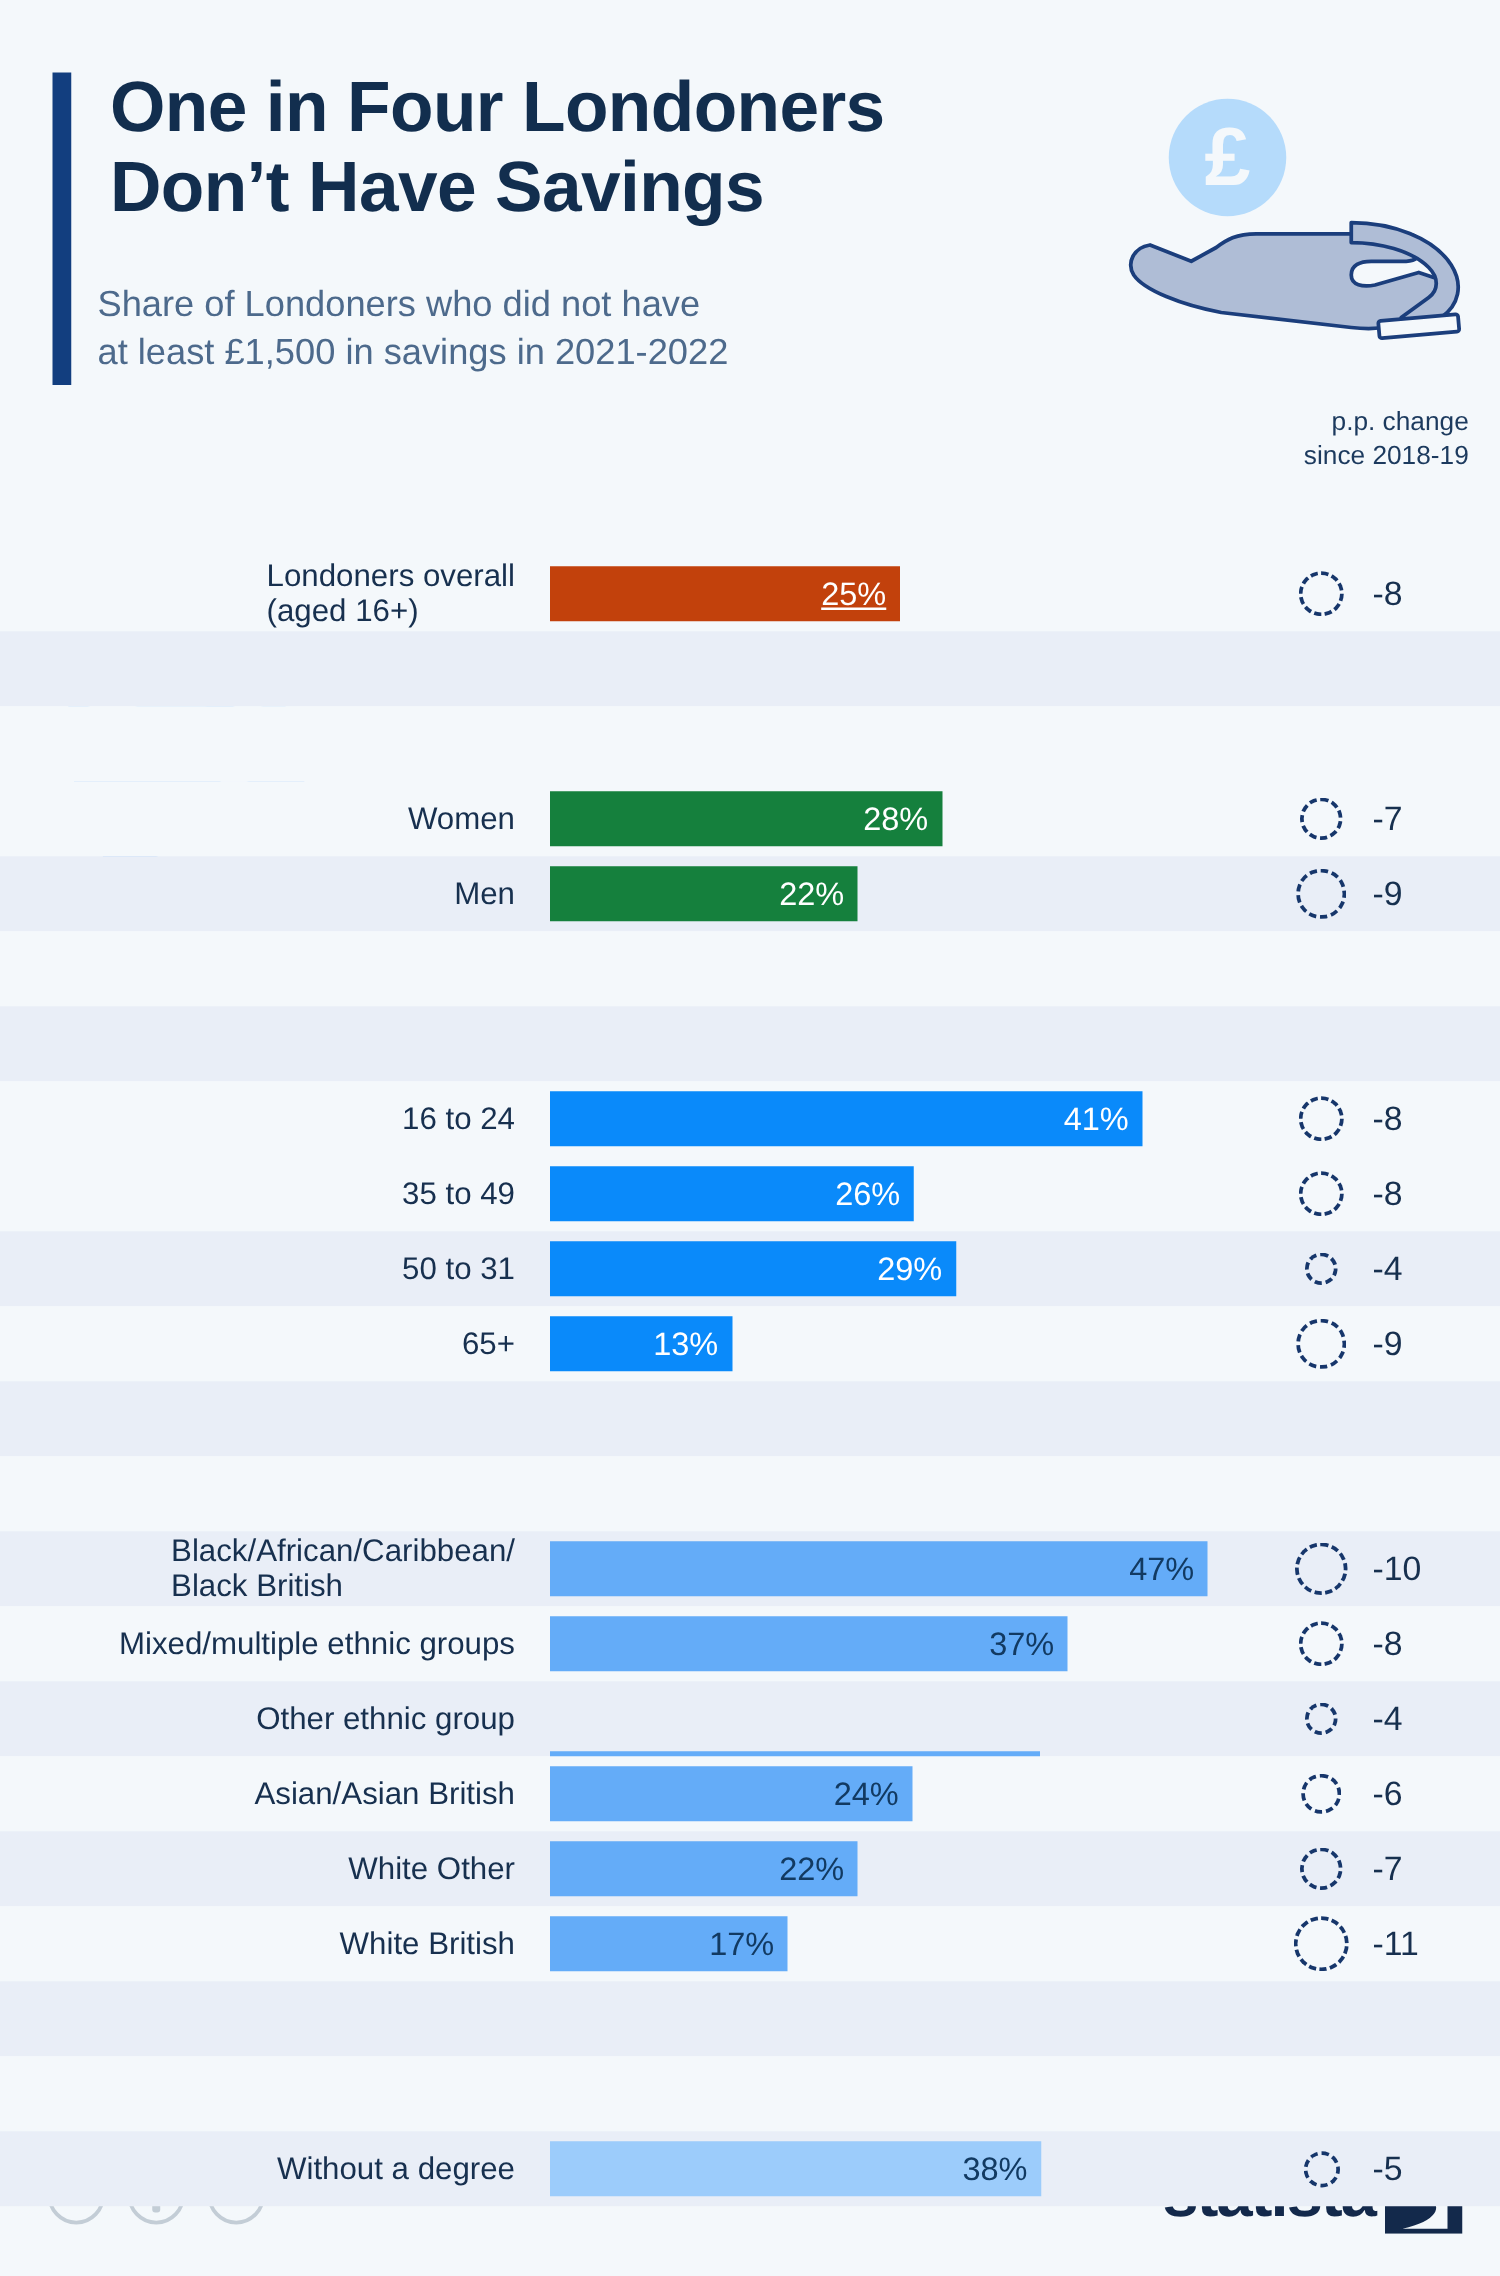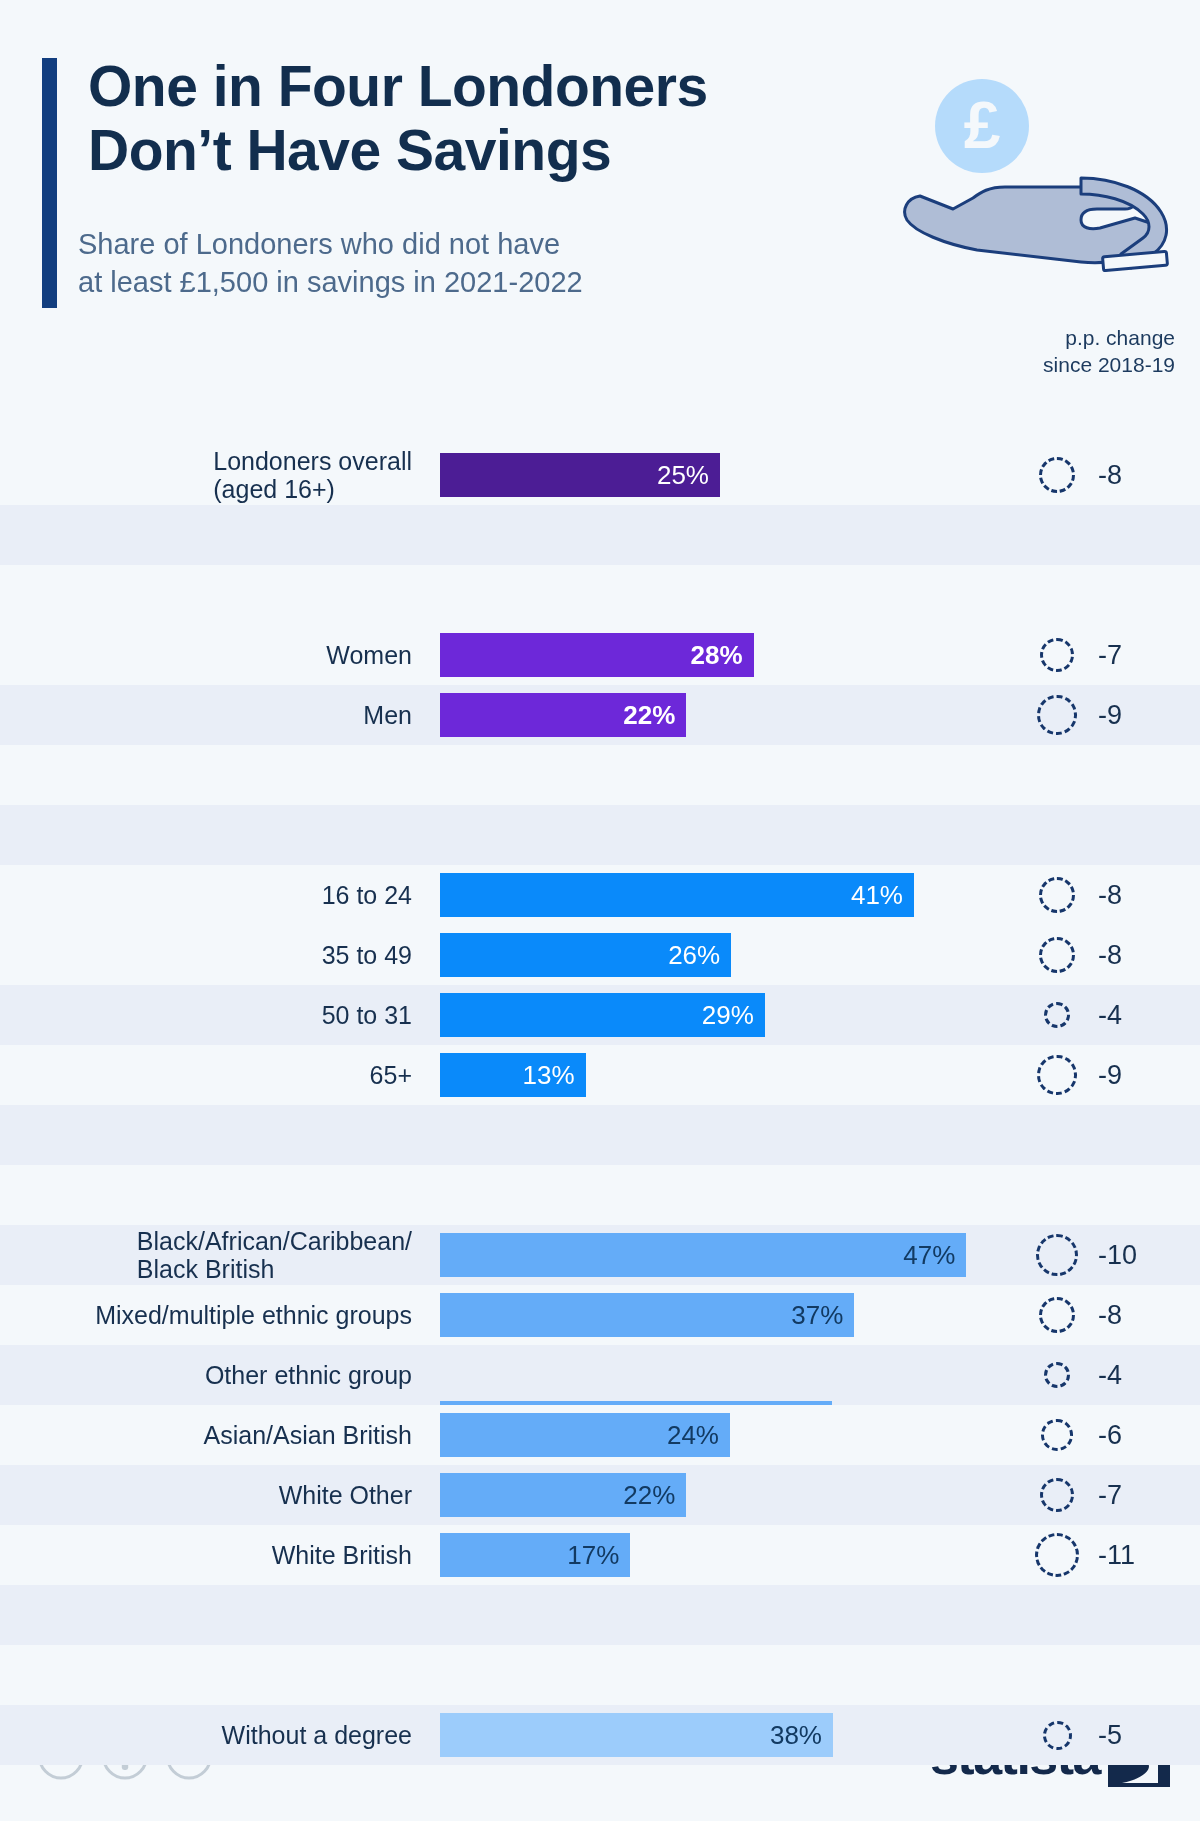--- a/index.html
+++ b/index.html
@@ -51,22 +51,22 @@
     display:flex; align-items:center; justify-content:flex-end;
     font-size:25px; color:#17304F; text-align:left;
     line-height:1.12; white-space:pre-line;
   }
   .r-bartrack{ position:absolute; left:440px; top:0; height:60px; width:560px; }
   .r-bar{
     position:absolute; left:0; top:8px; height:44px;
     display:flex; align-items:center; justify-content:flex-end;
     padding-right:11px; font-size:26px; font-weight:400;
   }
-  .r-bar.dark  { background:#4c1d95; color:#FFFFFF; }
-  .r-bar.mid   { background:#6d28d9; color:#FFFFFF;font-weight:bold; }
+  .r-bar.dark  { background:#c2410c; color:#FFFFFF;text-decoration:underline; }
+  .r-bar.mid   { background:#15803d; color:#FFFFFF; }
   .r-bar.bright{ background:#0A8AFA; color:#FFFFFF; }
   .r-bar.light { background:#64ACF8; color:#123A62; }
   .r-bar.pale  { background:#9CCCFB; color:#123A62; }
 
   .r-circle{
     position:absolute; left:1022px; top:0; height:60px; width:70px;
     display:flex; align-items:center; justify-content:center;
   }
   .dcirc{ border:3px dashed #16366B; border-radius:50%; }
   .r-delta{

